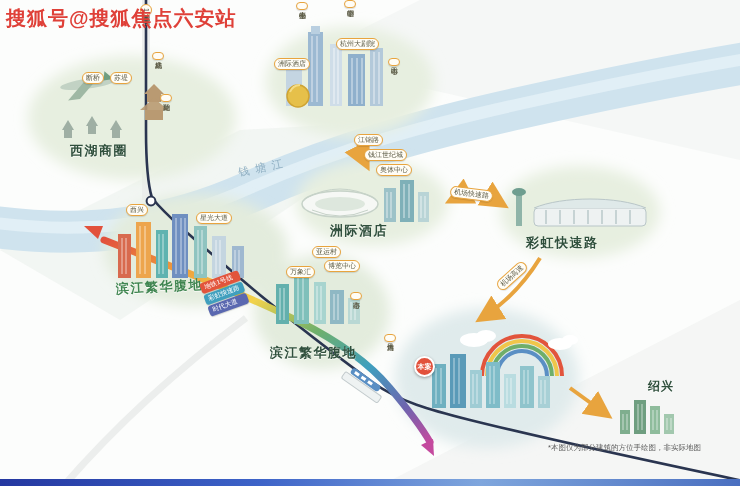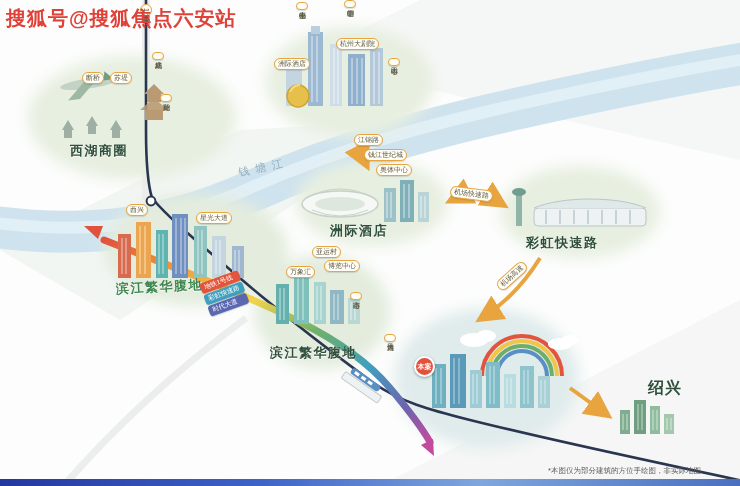--- a/index.html
+++ b/index.html
@@ -4,27 +4,27 @@
 <style>
   *{box-sizing:border-box;margin:0;padding:0}
   html,body{background:#ffffff}
   body{font-family:"Liberation Sans",sans-serif}
   .stage{position:relative;width:740px;height:486px;background:#fcfdfc;overflow:hidden}
   .art{position:absolute;left:0;top:0;z-index:1}
   .wm{position:absolute;left:6px;top:5px;font-size:20px;font-weight:bold;color:#df4038;letter-spacing:1px;z-index:6;white-space:nowrap}
   .riverlabel{position:absolute;left:238px;top:160px;font-size:11px;color:#8fafc2;letter-spacing:6px;transform:rotate(-12deg);z-index:2;white-space:nowrap}
   .zlabel{position:absolute;font-size:13px;font-weight:bold;color:#2f4f3c;letter-spacing:1.5px;text-shadow:0 1px 0 rgba(255,255,255,.75);white-space:nowrap;z-index:4}
   .zlabel.green{color:#3f8550}
-  .zlabel.small{font-size:16px;letter-spacing:1px}
+  .zlabel.small{font-size:12px;letter-spacing:1px}
   .pill{position:absolute;background:#fffdf6;border:1px solid #e8a43e;border-radius:6px;font-size:7px;line-height:1.15;padding:1px 3px;color:#5c5b46;white-space:nowrap;box-shadow:0 1px 1px rgba(0,0,0,.12);z-index:5}
   .pill.v{writing-mode:vertical-rl;padding:3px 1px}
   .legend{position:absolute;left:204px;top:276px;transform:rotate(-20deg);z-index:5}
   .legend .row{font-size:6.5px;color:#fff;padding:1px 4px;border-radius:3px;margin-bottom:1px;white-space:nowrap;box-shadow:0 1px 1px rgba(0,0,0,.15)}
   .marker{position:absolute;left:414px;top:356px;width:21px;height:21px;border-radius:50%;background:#e2513c;border:2px solid #fff;box-shadow:0 1px 3px rgba(0,0,0,.35);color:#fff;font-size:7px;font-weight:bold;display:flex;align-items:center;justify-content:center;z-index:6}
-  .disclaimer{position:absolute;left:548px;top:466px;font-size:7.5px;color:#5a5a5a;z-index:6;white-space:nowrap}
+  .disclaimer{position:absolute;left:548px;top:443px;font-size:7.5px;color:#5a5a5a;z-index:6;white-space:nowrap}
   .bottombar{position:absolute;left:0;bottom:0;width:740px;height:7px;background:linear-gradient(90deg,#2437a0,#3d63c8 35%,#7fa6dd 65%,#4a6fc0);z-index:7}
 </style>
 </head>
 <body>
 
 <div class="stage">
 
   <svg class="art" width="740" height="486" viewBox="0 0 740 486">
     <defs>
       <linearGradient id="rain" x1="0" y1="0" x2="1" y2="1">

